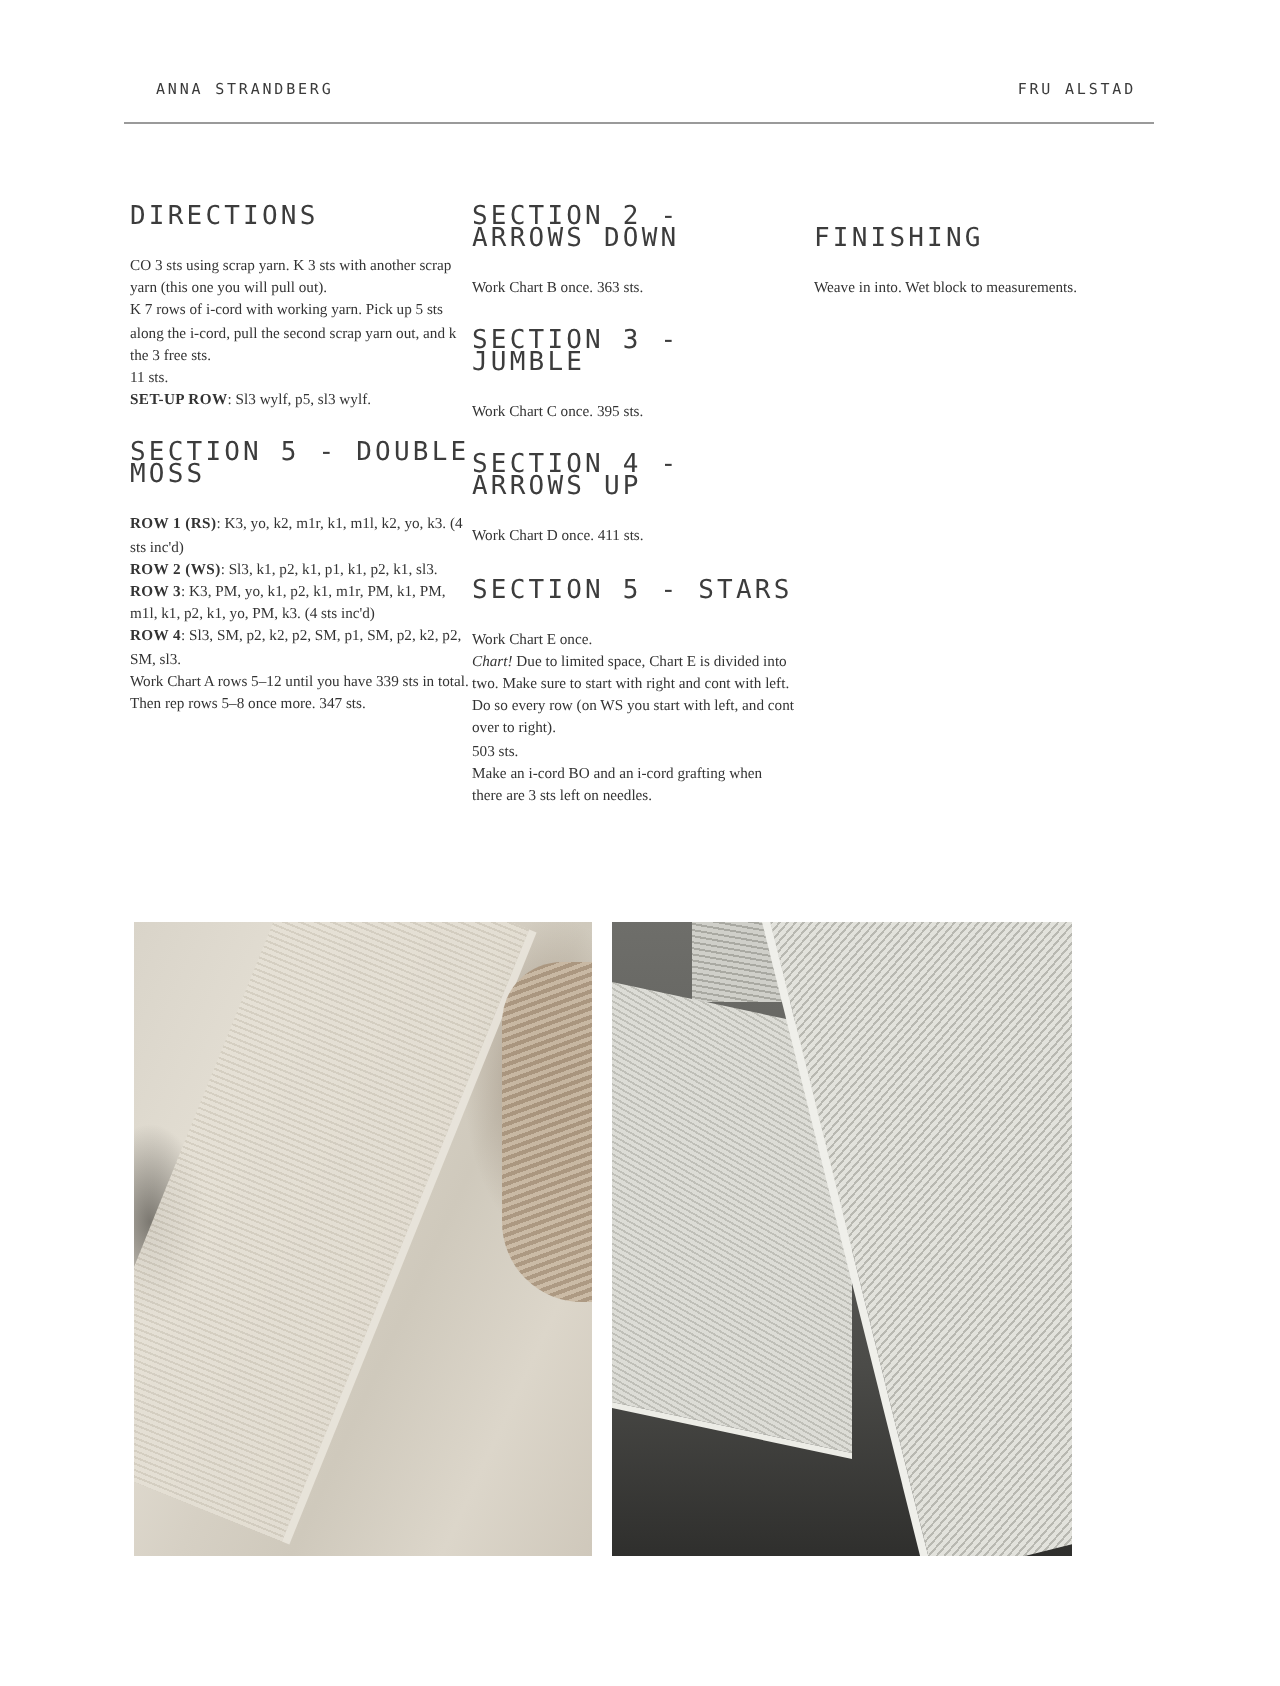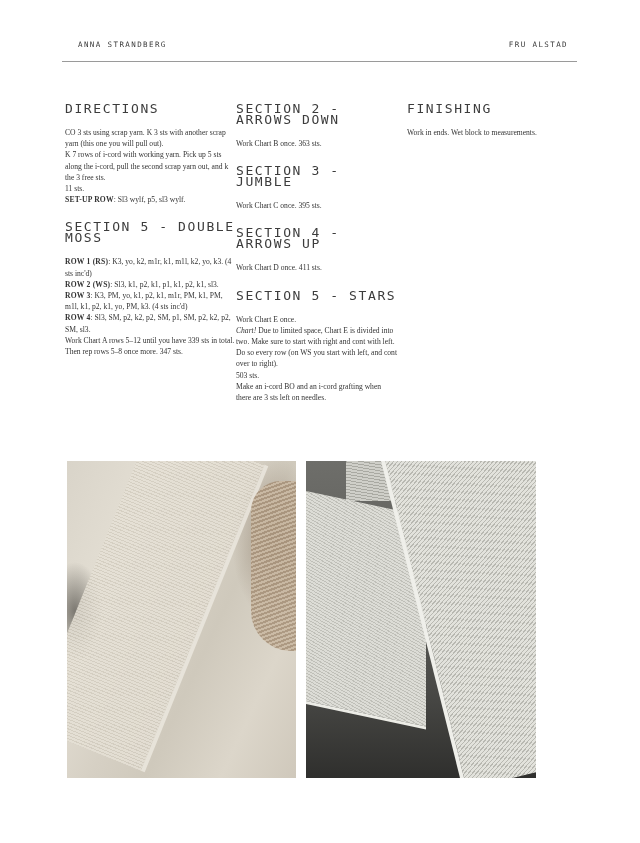--- a/index.html
+++ b/index.html
@@ -12,21 +12,21 @@
     font-family: "DejaVu Sans Mono", monospace; font-size: 7.5px; letter-spacing: 1.4px; color: #3a3a3a;
   }
   .running-head .left { position: absolute; left: 0; top: 0; margin-left: 16px; }
   .running-head .right { position: absolute; right: 8px; top: 0; }
   .head-rule {
     position: absolute; top: 61px; left: 62px; width: 515px; height: 1px; background: #9a9a9a;
   }
   .col { position: absolute; top: 103px; font-family: "Liberation Serif", serif; font-size: 7.6px; line-height: 11.2px; color: #333; }
   .col1 { left: 65px; width: 170px; }
   .col2 { left: 236px; width: 162px; }
-  .col3 { left: 407px; width: 170px; }
+  .col3 { left: 407px; width: 170px; margin-top: 11px; }
   .sec-title {
     font-family: "DejaVu Sans Mono", monospace; font-size: 13px; letter-spacing: 1.6px; color: #3c3c3c;
     margin: 0 0 13px 0; font-weight: normal; line-height: 11px;
   }
   .p { margin: 0; }
   .gap { height: 16px; }
   .lbl { font-variant: small-caps; font-weight: bold; letter-spacing: 0.2px; }
   em { font-style: italic; }
 
   .photo { position: absolute; top: 461px; height: 317px; overflow: hidden; }
@@ -104,21 +104,21 @@
   <div class="gap"></div>
   <h3 class="sec-title">SECTION 5 - STARS</h3>
   <p class="p">Work Chart E once.</p>
   <p class="p"><em>Chart!</em><span> Due to limited space, Chart E is divided into two. Make sure to start with right and cont with left. Do so every row (on WS you start with left, and cont over to right).</span></p>
   <p class="p">503 sts.</p>
   <p class="p">Make an i-cord BO and an i-cord grafting when there are 3 sts left on needles.</p>
 </div>
 
 <div class="col col3">
   <h3 class="sec-title">FINISHING</h3>
-  <p class="p">Work in ends. Wet block to measurements.</p>
+  <p class="p">Weave in into. Wet block to measurements.</p>
 </div>
 
 <div class="photo photo-left" title="Close-up of cream knitted shawl with double moss texture and i-cord edge, draped over a brown ribbed sleeve">
   <div class="band"></div>
   <div class="sleeve"></div>
 </div>
 <div class="photo photo-right" title="Cream knitted shawl with geometric textured pattern folded over a dark grey background">
   <div class="top"></div>
   <div class="fold-back"></div>
   <div class="fold-front"></div>

